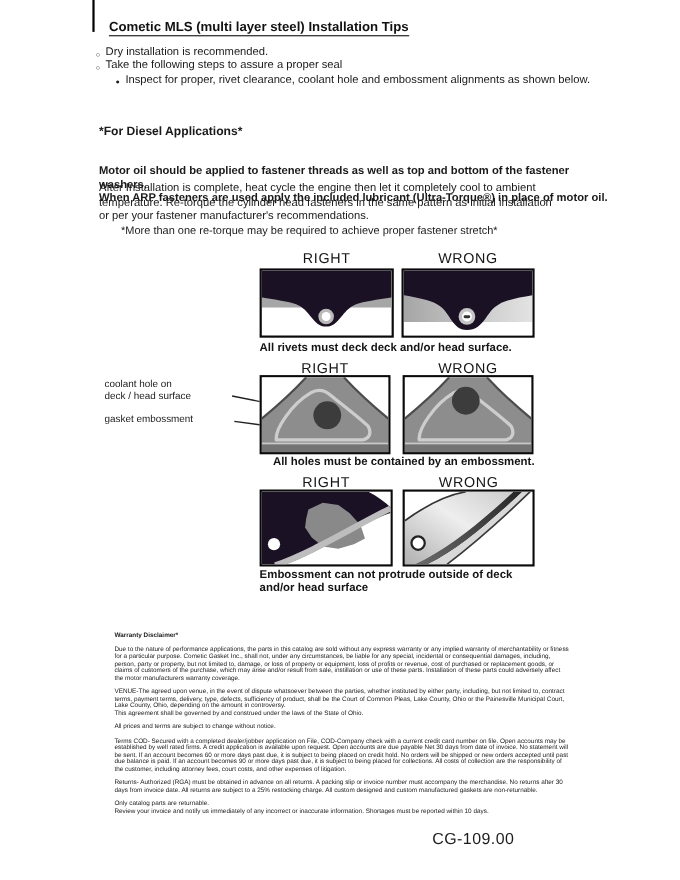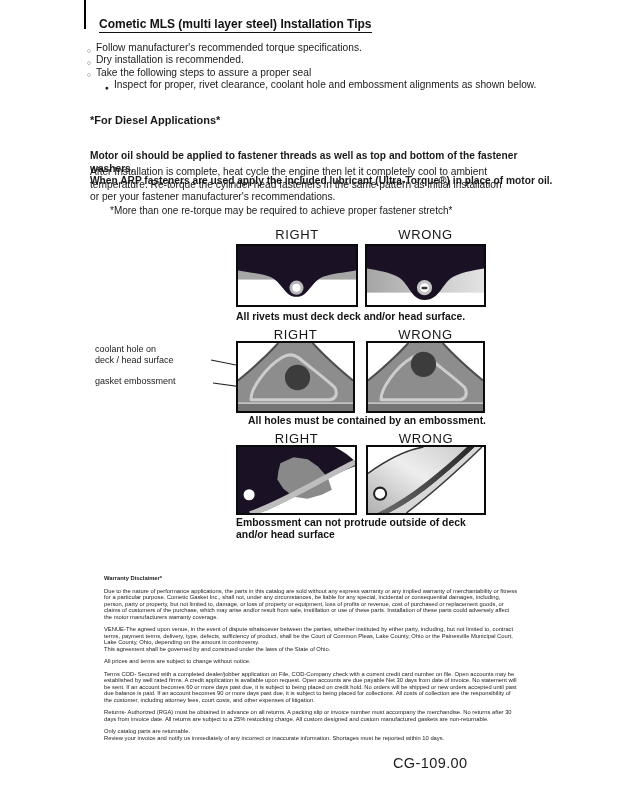--- a/index.html
+++ b/index.html
@@ -36,21 +36,20 @@
   .page-num{left:393px;top:755px;font-size:14.5px;letter-spacing:0.4px;color:#1c1c1c;}
 </style>
 </head>
 <body>
 
 <div class="abs edge-mark"></div>
 
 <div class="abs page-title">Cometic MLS (multi layer steel) Installation Tips</div>
 
 <div class="abs tips">
-  <div class="tip">Follow manufacturer's recommended torque specifications.</div>
   <div class="tip">Dry installation is recommended.</div>
   <div class="tip">Take the following steps to assure a proper seal</div>
   <div class="tip-sub">Inspect for proper, rivet clearance, coolant hole and embossment alignments as shown below.</div>
 </div>
 
 <div class="abs diesel-heading">*For Diesel Applications*</div>
 <div class="abs para para1">Motor oil should be applied to fastener threads as well as top and bottom of the fastener washers.
 When ARP fasteners are used apply the included lubricant (Ultra-Torque®) in place of motor oil.</div>
 <div class="abs para para2">After Installation is complete, heat cycle the engine then let it completely cool to ambient
 temperature. Re-torque the cylinder head fasteners in the same pattern as initial installation

